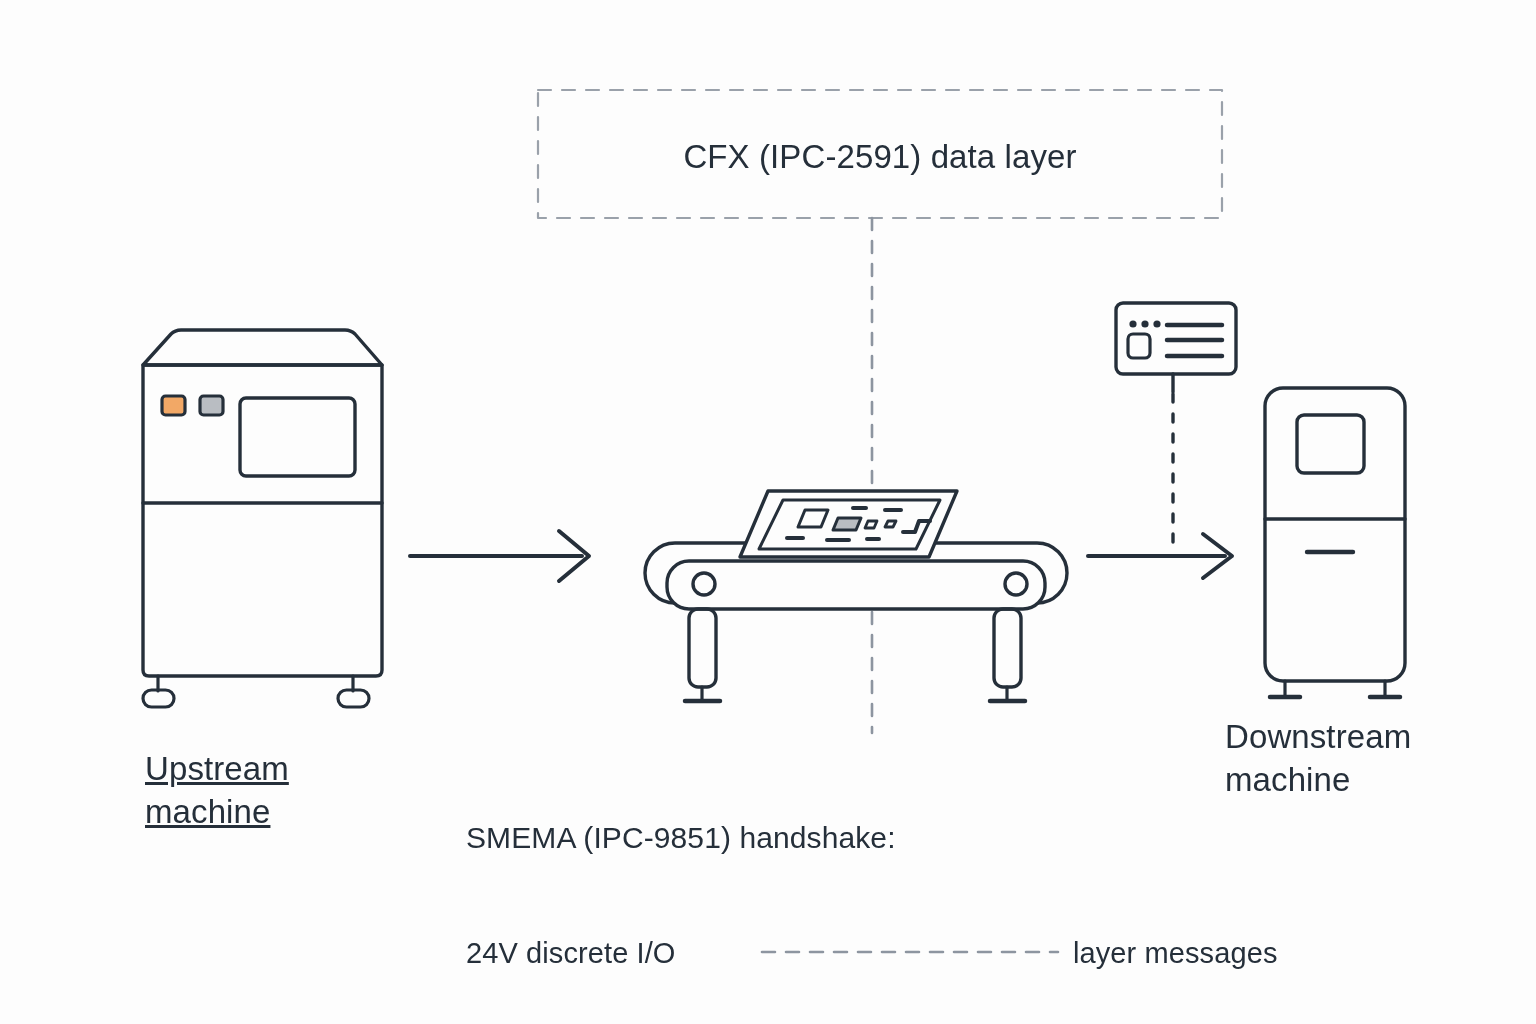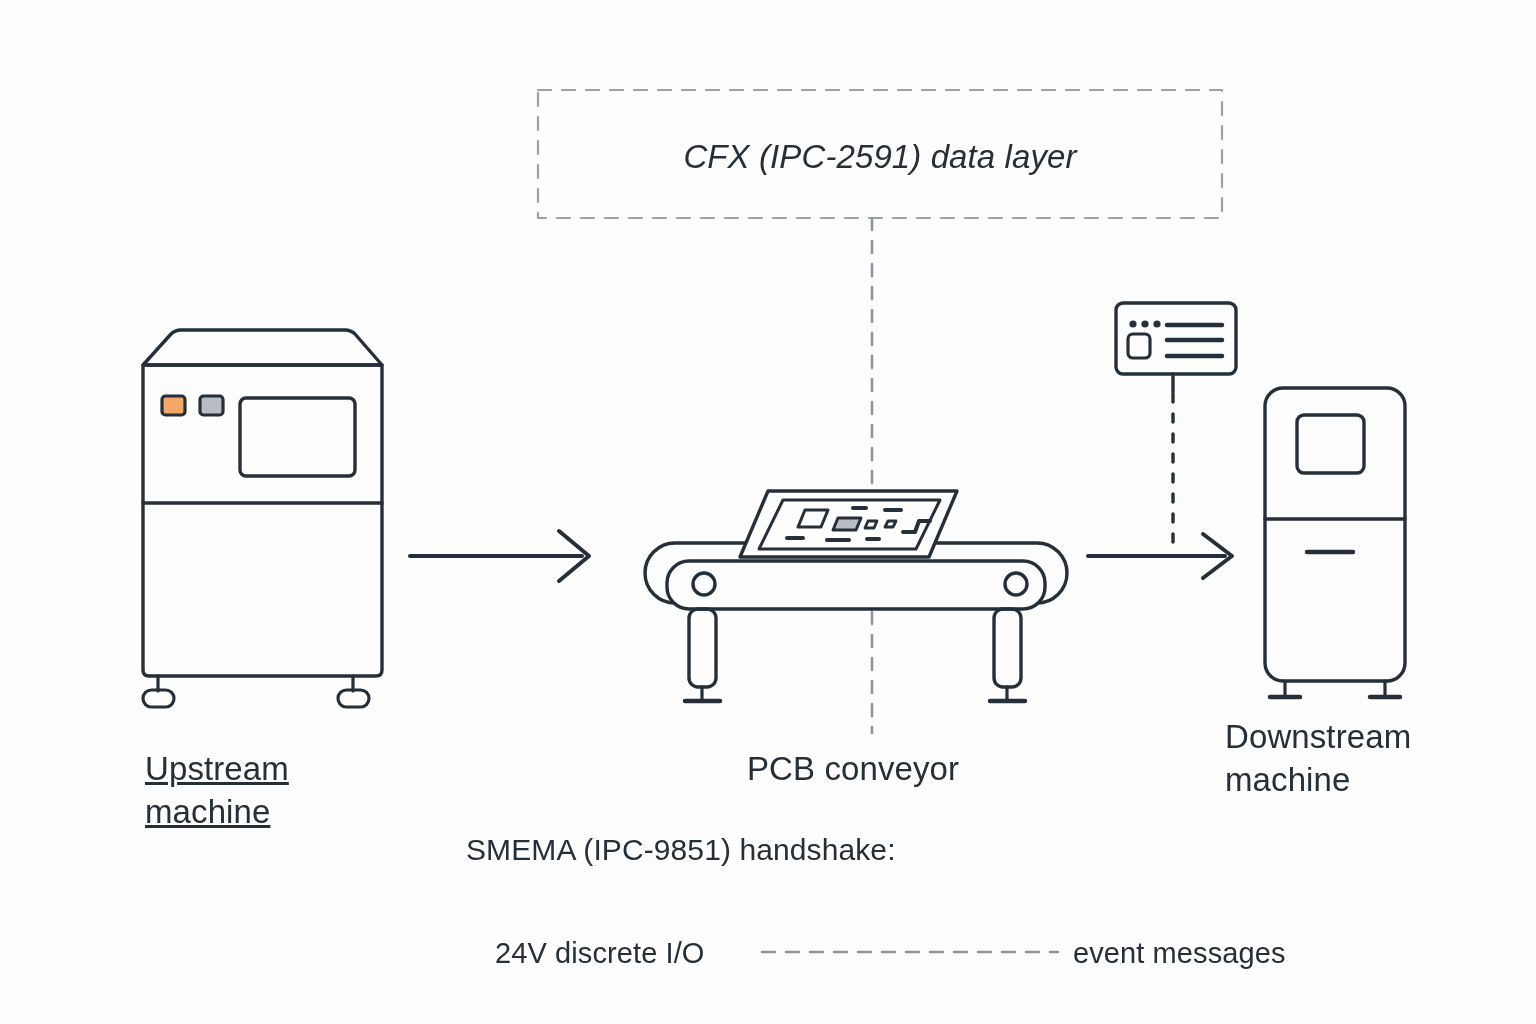--- a/index.html
+++ b/index.html
@@ -28,21 +28,21 @@
   .lbl {
     position: absolute;
     color: #252f3a;
     line-height: 1.30;
     white-space: pre-line;
     letter-spacing: 0.1px;
   }
   .lbl-big   { font-size: 33px; }
   .lbl-mid   { font-size: 30px; }
   .lbl-legend{ font-size: 29px; }
-  .lbl-cfx   { font-size: 33px; font-style: italic; }
+  .lbl-cfx   { font-size: 33px; }
 </style>
 </head>
 <body>
 
 <div id="stage">
 
   <svg class="layer" viewBox="0 0 1536 1024">
     <g fill="none" stroke="#252f3a" stroke-width="3.4" stroke-linecap="round" stroke-linejoin="round">
 
       <rect x="538" y="90" width="684" height="128" stroke="#9aa1aa" stroke-width="2.2" stroke-dasharray="13 11" fill="none"></rect>
@@ -139,25 +139,24 @@
       <line x1="762" y1="952" x2="1058" y2="952" stroke="#8d95a0" stroke-width="2.6" stroke-dasharray="13 11"></line>
 
     </g>
   </svg>
 
   <div class="lbl lbl-cfx" style="left:538px; top:136px; width:684px; text-align:center;">CFX (IPC-2591) data layer</div>
 
   <div class="lbl lbl-big" style="left:145px; top:748px;text-decoration:underline;">Upstream
 machine</div>
 
-  <div class="lbl lbl-big" style="left:747px; top:748px;">PCB conveyor</div>
 
   <div class="lbl lbl-big" style="left:1225px; top:716px;">Downstream
 machine</div>
 
-  <div class="lbl lbl-mid" style="left:466px; top:818px;margin-top:12px;">SMEMA (IPC-9851) handshake:</div>
+  <div class="lbl lbl-mid" style="left:466px; top:818px;">SMEMA (IPC-9851) handshake:</div>
 
 
-  <div class="lbl lbl-legend" style="left:466px; top:935px;margin-left:29px;">24V discrete I/O</div>
+  <div class="lbl lbl-legend" style="left:466px; top:935px;">24V discrete I/O</div>
 
-  <div class="lbl lbl-legend" style="left:1073px; top:935px;">event messages</div>
+  <div class="lbl lbl-legend" style="left:1073px; top:935px;">layer messages</div>
 
 </div>
 
 </body></html>

